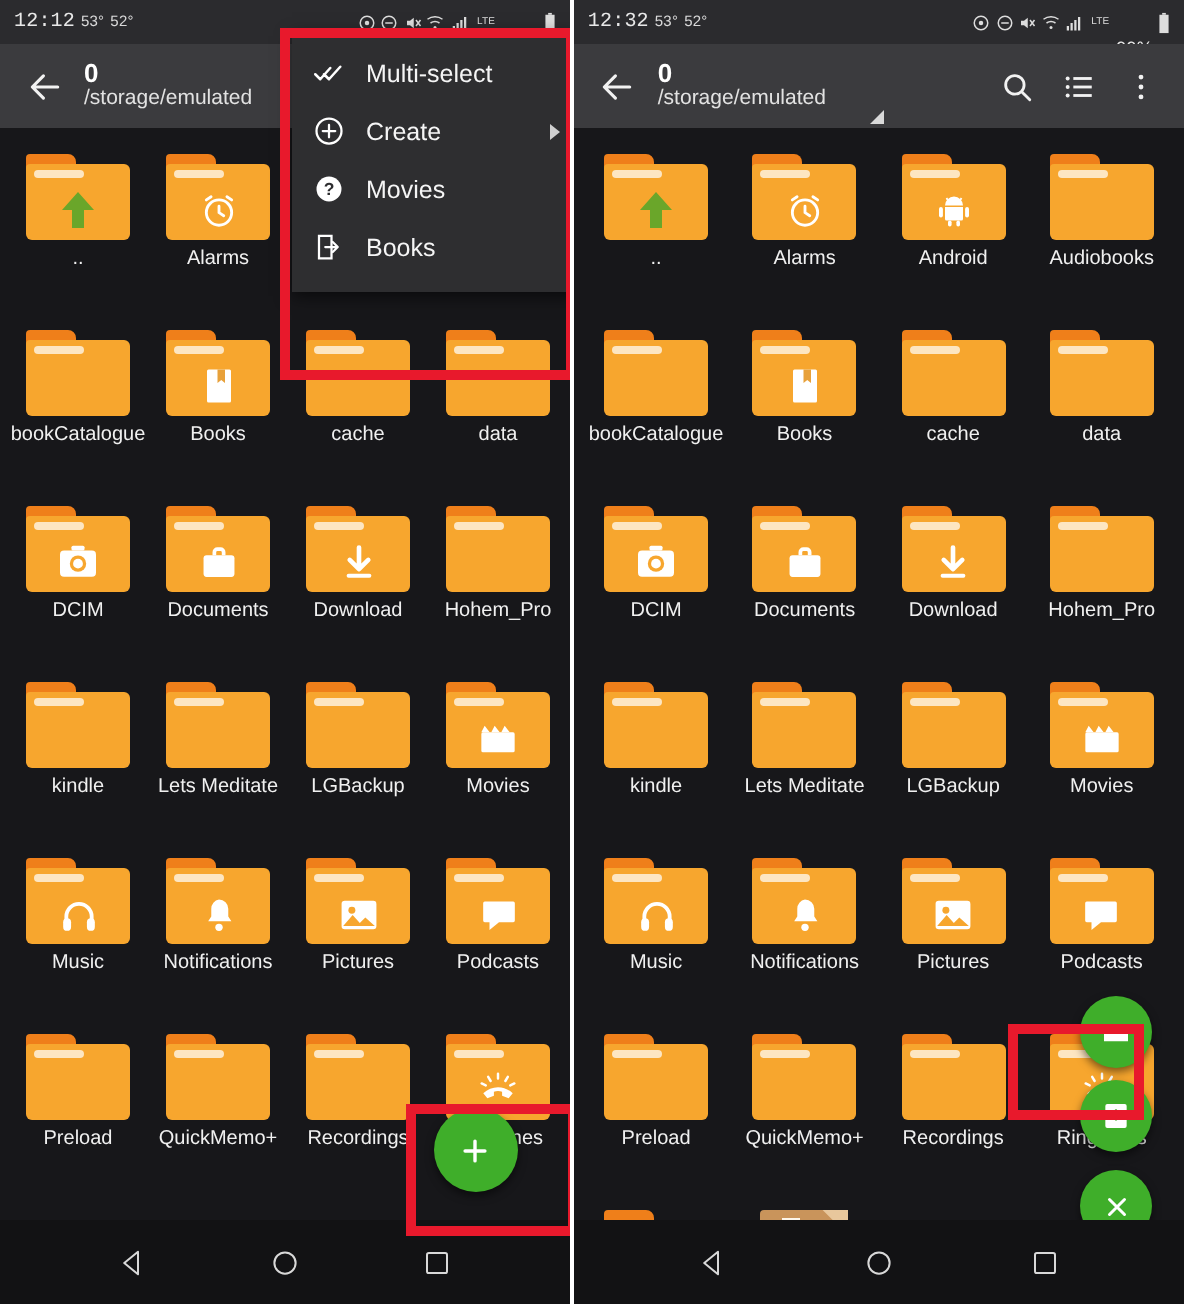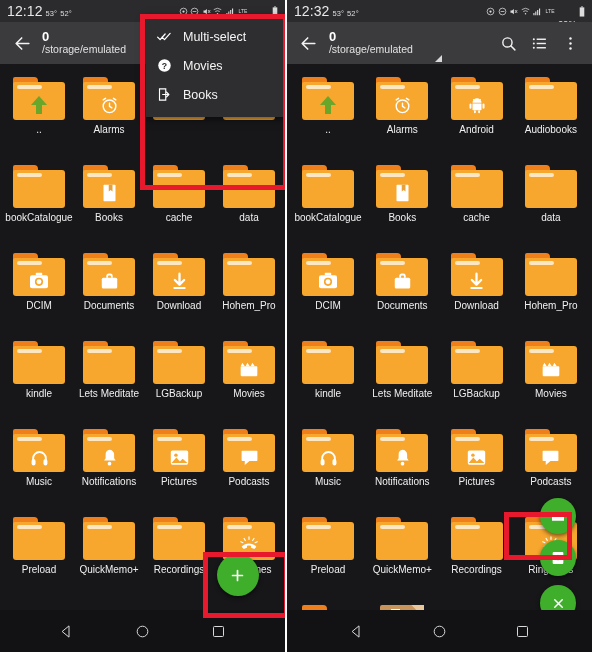--- a/index.html
+++ b/index.html
@@ -15,21 +15,21 @@
   .phone.left  { width: 296px; }
   .phone.right { width: 319px; border-left: 2px solid #ffffff; }
 
   
   .statusbar {
     height: 22px; background: #2b2b2e; color: #e8e8e8;
     display: flex; align-items: center; justify-content: space-between;
     padding: 0 7px; font-size: 9.5px; letter-spacing: .1px;
   }
   .sb-left { display: flex; align-items: baseline; gap: 3px; }
-  .sb-time { font-size: 14px; font-weight: 500; }
+  .sb-time { font-size: 10px; font-weight: 500; font-family: Liberation Mono, monospace; }
   .sb-temp { font-size: 7.5px; opacity: .92; }
   .sb-right { display: flex; align-items: center; gap: 2.5px; }
   .sb-ic { display: inline-flex; align-items: center; }
   .sb-batt { font-size: 9px; margin-left: 1px; margin-top: 25px; }
 
   
   .toolbar {
     height: 42px; background: #3b3b3e;
     display: flex; align-items: center; padding: 0 8px; position: relative;
   }
@@ -485,20 +485,30 @@
     </div>
 
     <div class="menu">
       <div class="menu-item">
         <span class="mi-ic">
             <svg width="15" height="15" viewBox="0 0 24 24">
               <path d="M1 13l4 4 8-9M8 13l4 4 9-10" fill="none" stroke="#fff" stroke-width="2" stroke-linecap="round" stroke-linejoin="round"></path>
             </svg>
           </span>
         <span>Multi-select</span>
+      </div>
+      <div class="menu-item">
+        <span class="mi-ic">
+            <svg width="15" height="15" viewBox="0 0 24 24">
+              <circle cx="12" cy="12" r="10" fill="none" stroke="#fff" stroke-width="1.8"></circle>
+              <path d="M12 7v10M7 12h10" stroke="#fff" stroke-width="1.8" stroke-linecap="round"></path>
+            </svg>
+          </span>
+        <span>Create</span>
+        <span class="mi-arrow"></span>
       </div>
       <div class="menu-item">
         <span class="mi-ic">
             <svg width="15" height="15" viewBox="0 0 24 24">
               <circle cx="12" cy="12" r="10" fill="#fff"></circle>
               <text x="12" y="17" font-size="14" font-weight="bold" text-anchor="middle" fill="#2e2e30" font-family="Liberation Sans, sans-serif">?</text>
             </svg>
           </span>
         <span>Movies</span>
       </div>

